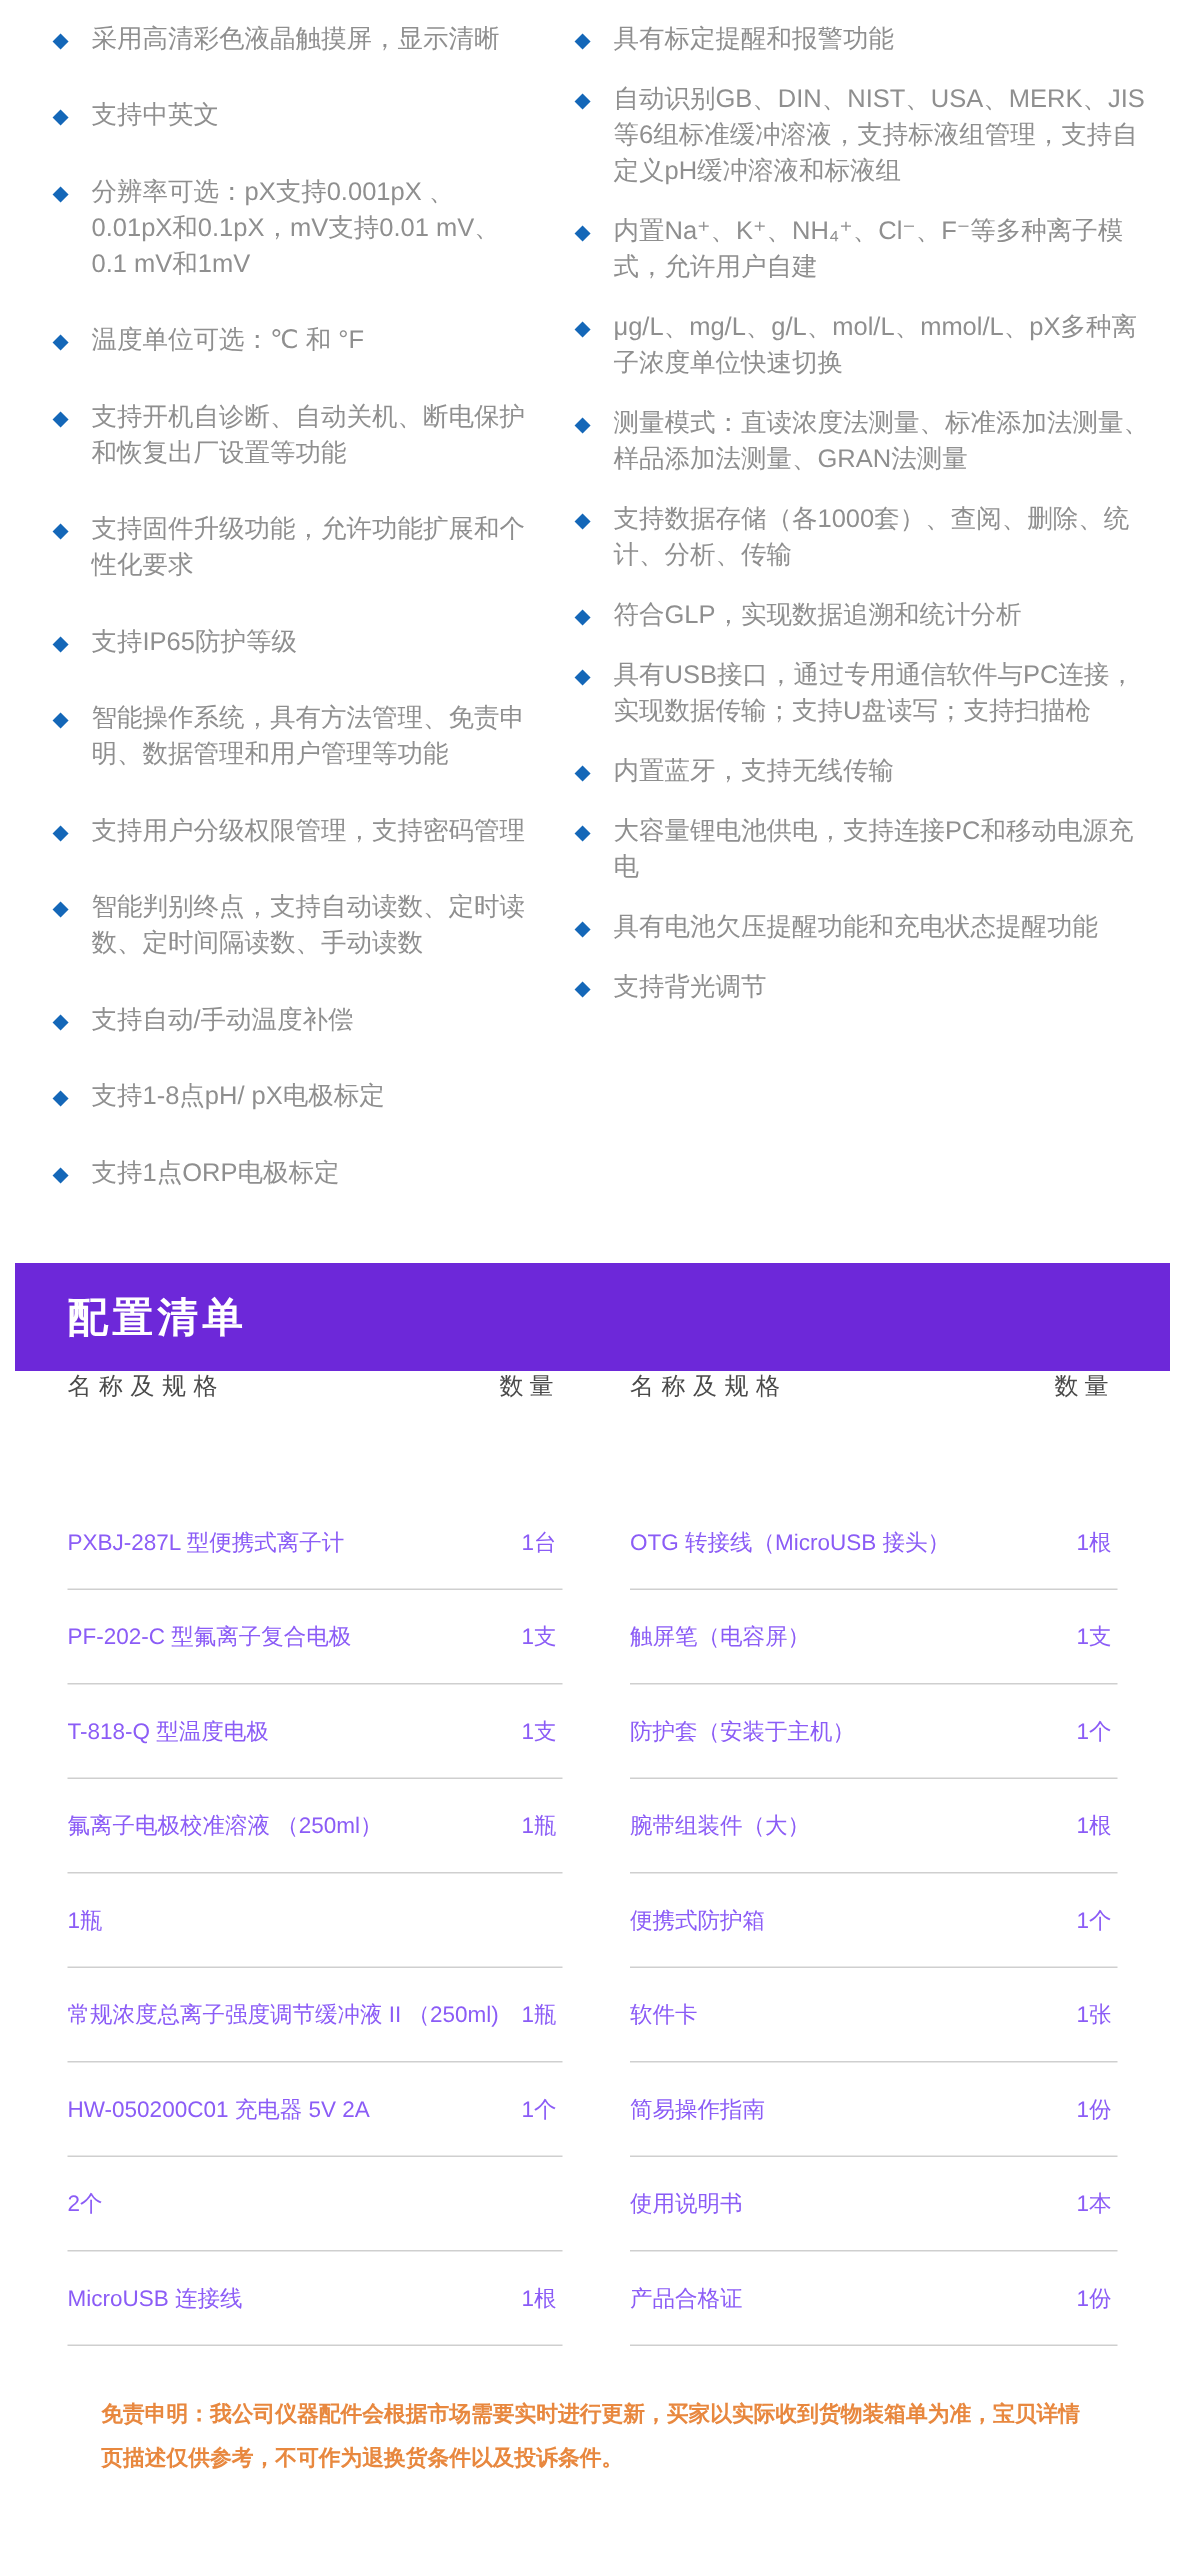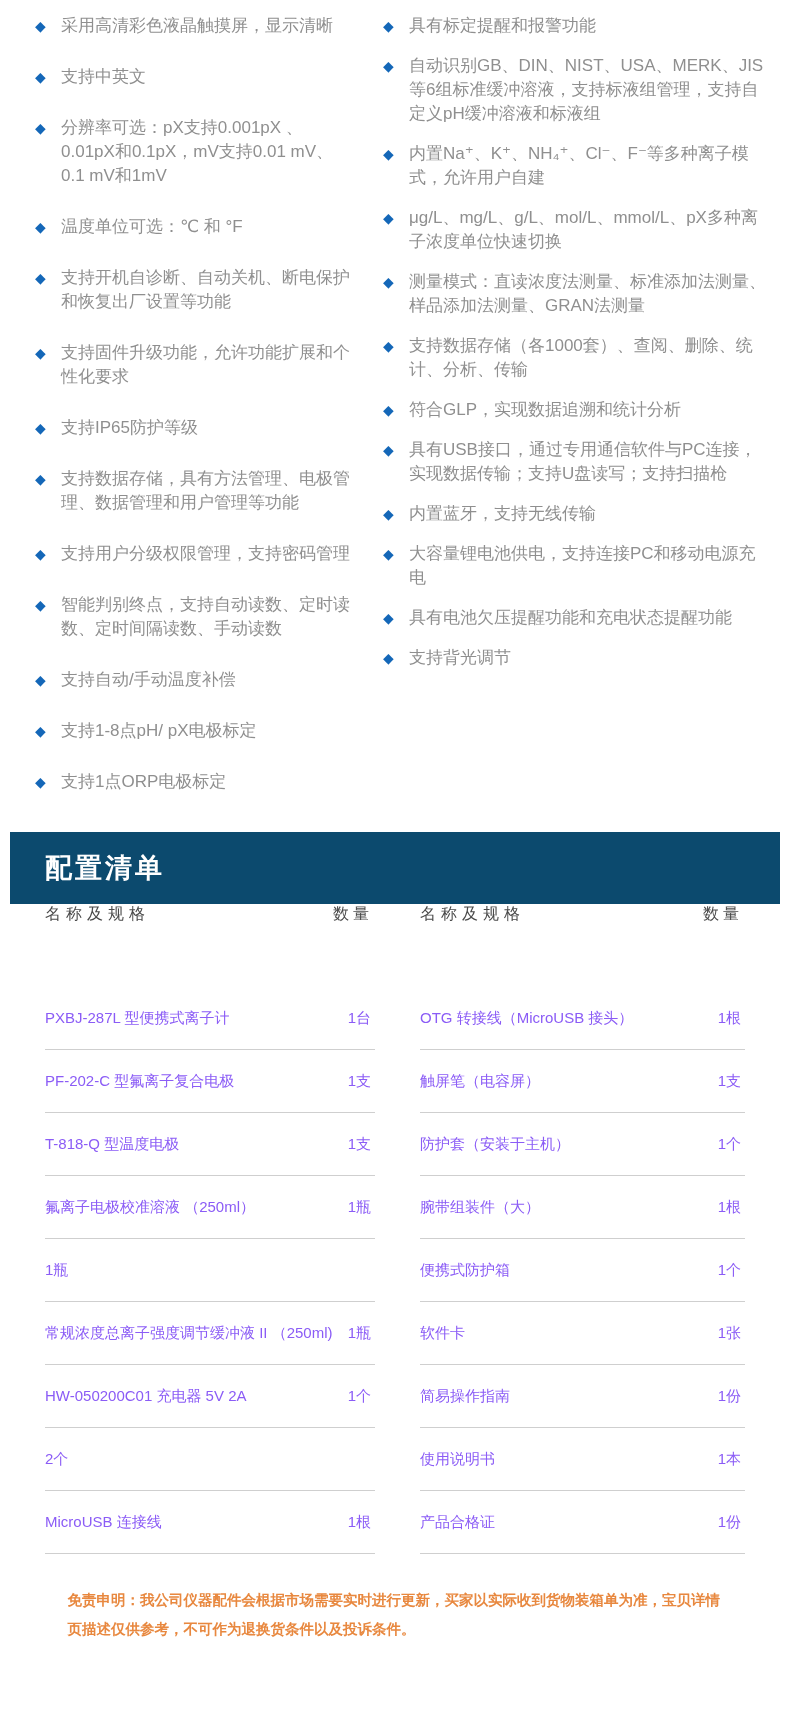--- a/index.html
+++ b/index.html
@@ -13,21 +13,21 @@
   .features-col{list-style:none;margin:0;padding:0;}
   .features-col.left{width:355px;padding-left:35px;box-sizing:border-box;}
   .features-col.right{width:435px;padding-left:28px;padding-right:18px;box-sizing:border-box;}
   .feature-item{display:flex;align-items:flex-start;color:#8f8f8f;font-size:17px;line-height:24px;}
   .features-col.left  .feature-item{margin-bottom:27px;}
   .features-col.right .feature-item{margin-bottom:16px;}
   .bullet{flex:0 0 26px;color:#1467b8;font-size:14px;line-height:24px;}
   .ftext{flex:1;}
   
   .band{
-    margin:11px 10px 0 10px;height:72px;background:#0c4a6e;
+    margin:21px 10px 0 10px;height:72px;background:#6d28d9;
     display:flex;align-items:center;
   }
   .band h2{
     margin:0 0 0 35px;color:#ffffff;font-size:27px;font-weight:bold;letter-spacing:3px;
   }
   
   .config-table{display:flex;padding:0 45px 0 45px;justify-content:space-between;}
   .tcol{box-sizing:border-box;}
   .tcol.left{width:330px;}
   .tcol.right{width:325px;}
@@ -79,21 +79,21 @@
       <li class="feature-item">
           <span class="bullet">◆</span>
           <span class="ftext">支持固件升级功能，允许功能扩展和个性化要求</span>
         </li>
       <li class="feature-item">
           <span class="bullet">◆</span>
           <span class="ftext">支持IP65防护等级</span>
         </li>
       <li class="feature-item">
           <span class="bullet">◆</span>
-          <span class="ftext">支持数据存储，具有方法管理、电极管理、数据管理和用户管理等功能</span>
+          <span class="ftext">智能操作系统，具有方法管理、免责申明、数据管理和用户管理等功能</span>
         </li>
       <li class="feature-item">
           <span class="bullet">◆</span>
           <span class="ftext">支持用户分级权限管理，支持密码管理</span>
         </li>
       <li class="feature-item">
           <span class="bullet">◆</span>
           <span class="ftext">智能判别终点，支持自动读数、定时读数、定时间隔读数、手动读数</span>
         </li>
       <li class="feature-item">

